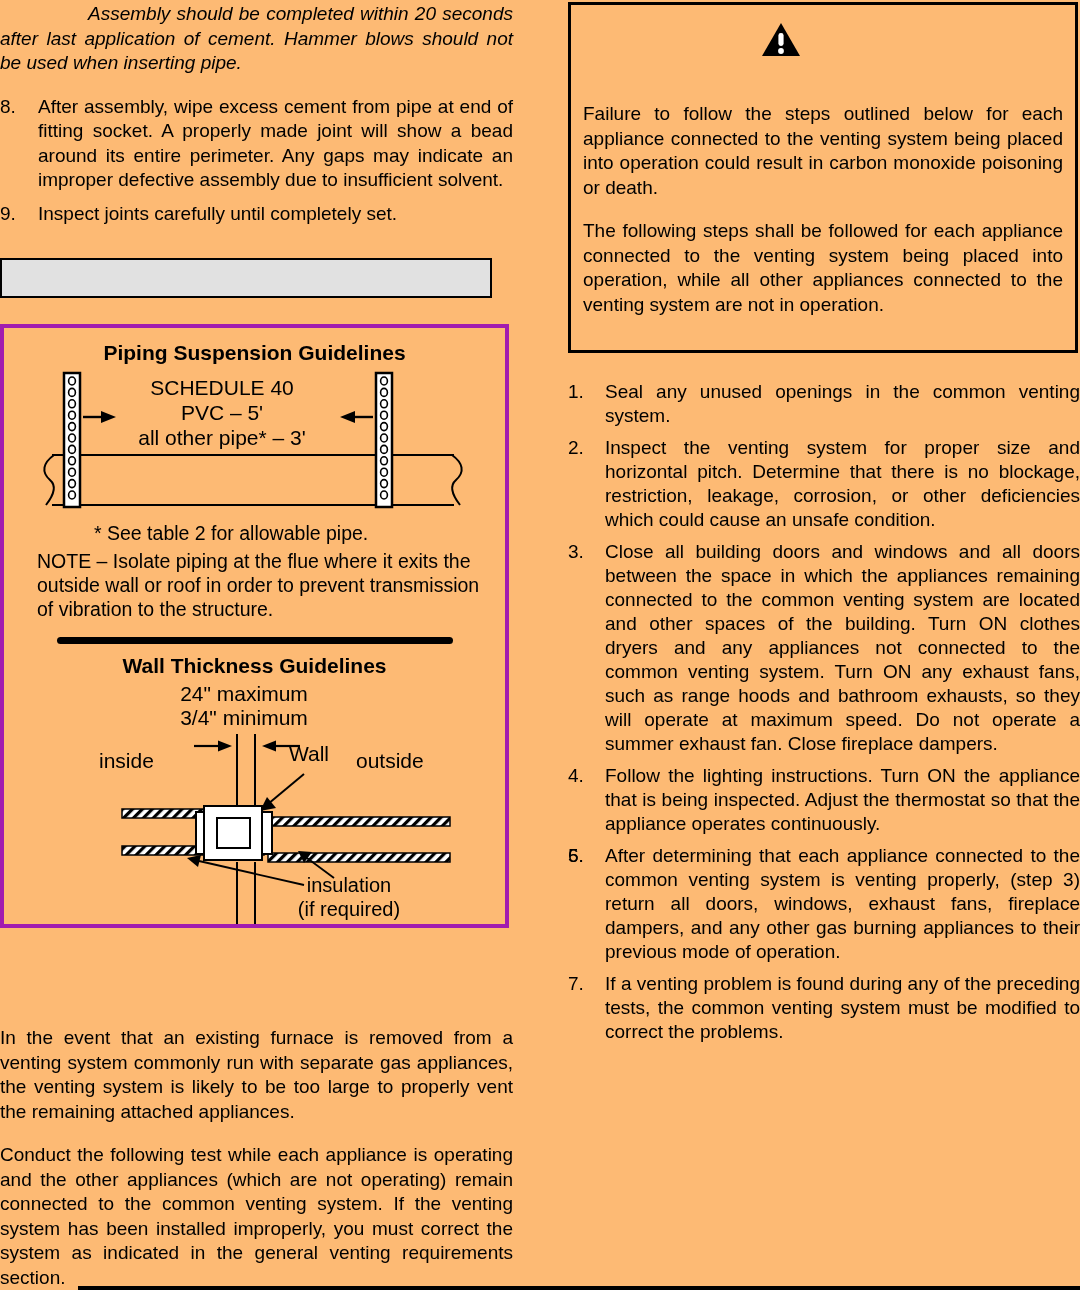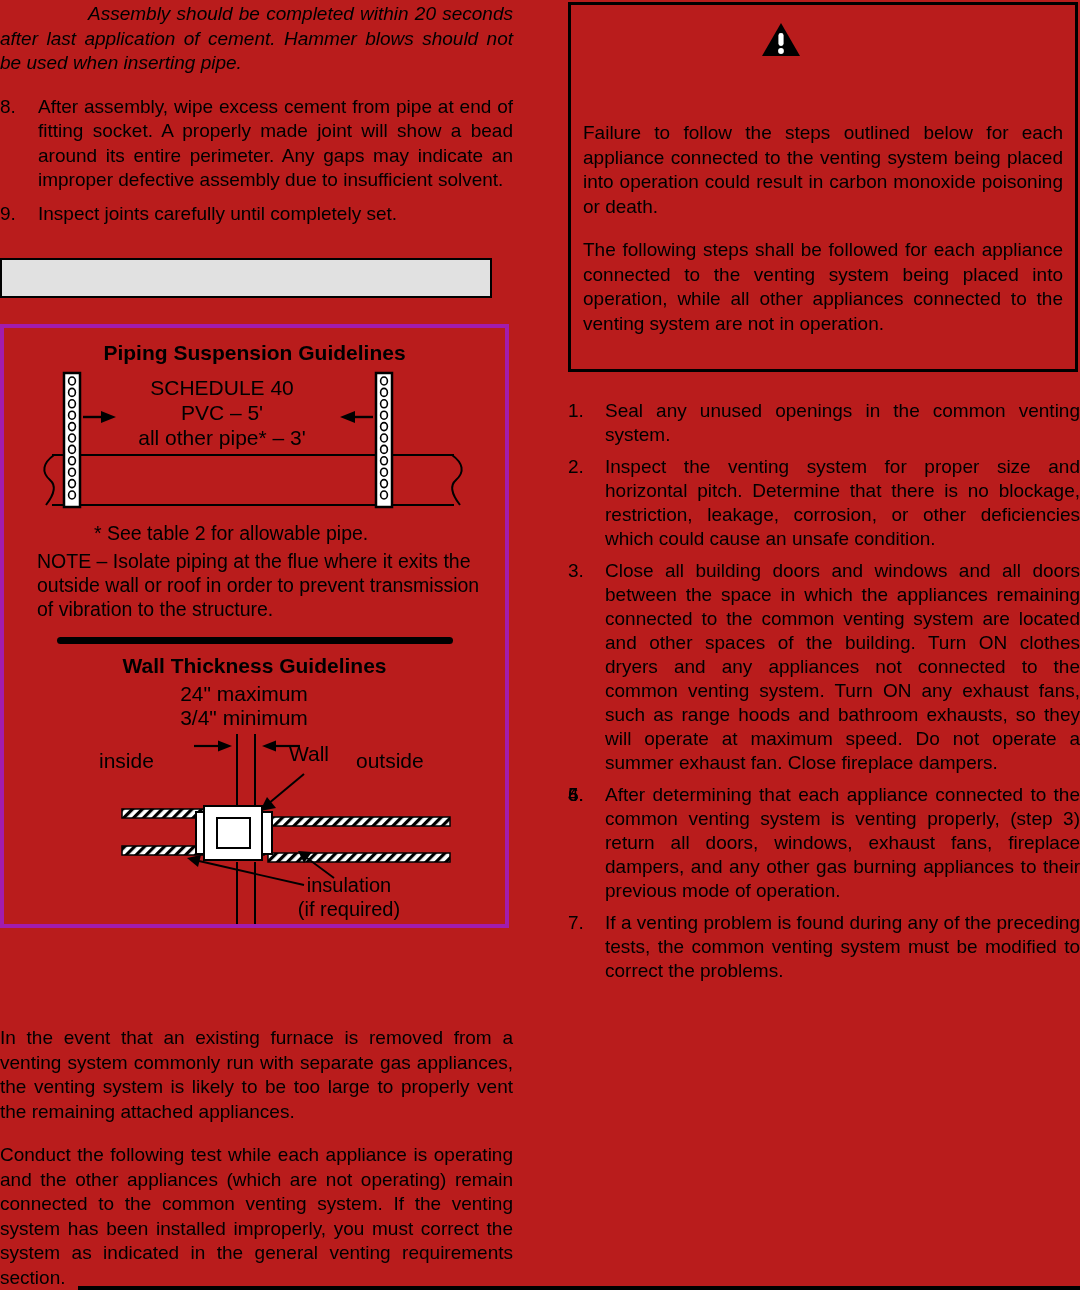--- a/index.html
+++ b/index.html
@@ -1,17 +1,17 @@
 <!DOCTYPE html>
 <html><head>
 <meta charset="utf-8">
 <style>
   html,body{margin:0;padding:0;background:#ffffff;}
   .page{
-    position:relative;width:1080px;height:1290px;background:#b91c1c;overflow:hidden;
+    position:relative;width:1080px;height:1290px;background:#fdba74;overflow:hidden;
     font-family:"Liberation Sans",sans-serif;color:#000;
   }
   .col-left{position:absolute;left:0;top:0;width:513px;}
   .col-right{position:absolute;left:568px;top:0;width:512px;}
   .body-text{font-size:19px;line-height:24.5px;text-align:justify;}
   .intro{font-style:italic;text-indent:88px;margin-top:2px;}
   .list-item{position:relative;padding-left:38px;}
   .list-item .num{position:absolute;left:0;top:0;}
   .li-8{margin-top:19px;}
   .li-9{margin-top:9px;}
@@ -27,21 +27,21 @@
   .fig-footnote{font-size:19.5px;margin:2px 0 0 90px;}
   .fig-note{font-size:19.5px;line-height:24px;margin:4px 10px 0 33px;text-align:left;}
   .fig-divider{margin:16px auto 0 auto;width:396px;height:7px;background:#000;border-radius:4px;}
   .para-1{margin-top:98px;}
   .para-2{margin-top:13px;}
   .warning-box{
     box-sizing:border-box;width:510px;border:3px solid #000;min-height:315px;margin-top:2px;
     padding:0 12px 14px 12px;
   }
   .warn-icon-row{margin:17px 0 0 178px;height:38px;}
-  .warn-p1{margin-top:61px;}
+  .warn-p1{margin-top:42px;}
   .warn-p2{margin-top:10px;}
   .steps{margin-top:27px;}
   .step{position:relative;padding-left:37px;font-size:19px;line-height:24px;text-align:justify;}
   .step + .step{margin-top:8px;}
   .step .num{position:absolute;left:0;top:0;}
   .closing{margin-top:7px;font-size:19px;line-height:24px;text-align:justify;}
   .bottom-rule{position:absolute;left:78px;top:1286px;width:1002px;height:4px;background:#000;}
   svg text{font-family:"Liberation Sans",sans-serif;}
 </style>
 </head>
@@ -225,20 +225,21 @@
       <div class="step">
         <span class="num">2.</span>
         <span>Inspect the venting system for proper size and horizontal pitch. Determine that there is no blockage, restriction, leakage, corrosion, or other deficiencies which could cause an unsafe condition.</span>
       </div>
       <div class="step">
         <span class="num">3.</span>
         <span>Close all building doors and windows and all doors between the space in which the appliances remaining connected to the common venting system are located and other spaces of the building. Turn ON clothes dryers and any appliances not connected to the common venting system. Turn ON any exhaust fans, such as range hoods and bathroom exhausts, so they will operate at maximum speed. Do not operate a summer exhaust fan. Close fireplace dampers.</span>
       </div>
       <div class="step">
         <span class="num">4.</span>
+        <span>Follow the lighting instructions. Turn ON the appliance that is being inspected. Adjust the thermostat so that the appliance operates continuously.</span>
       </div>
       <div class="step">
         <span class="num">5.</span>
       </div>
       <div class="step">
         <span class="num">6.</span>
         <span>After determining that each appliance connected to the common venting system is venting properly, (step 3) return all doors, windows, exhaust fans, fireplace dampers, and any other gas burning appliances to their previous mode of operation.</span>
       </div>
       <div class="step">
         <span class="num">7.</span>

